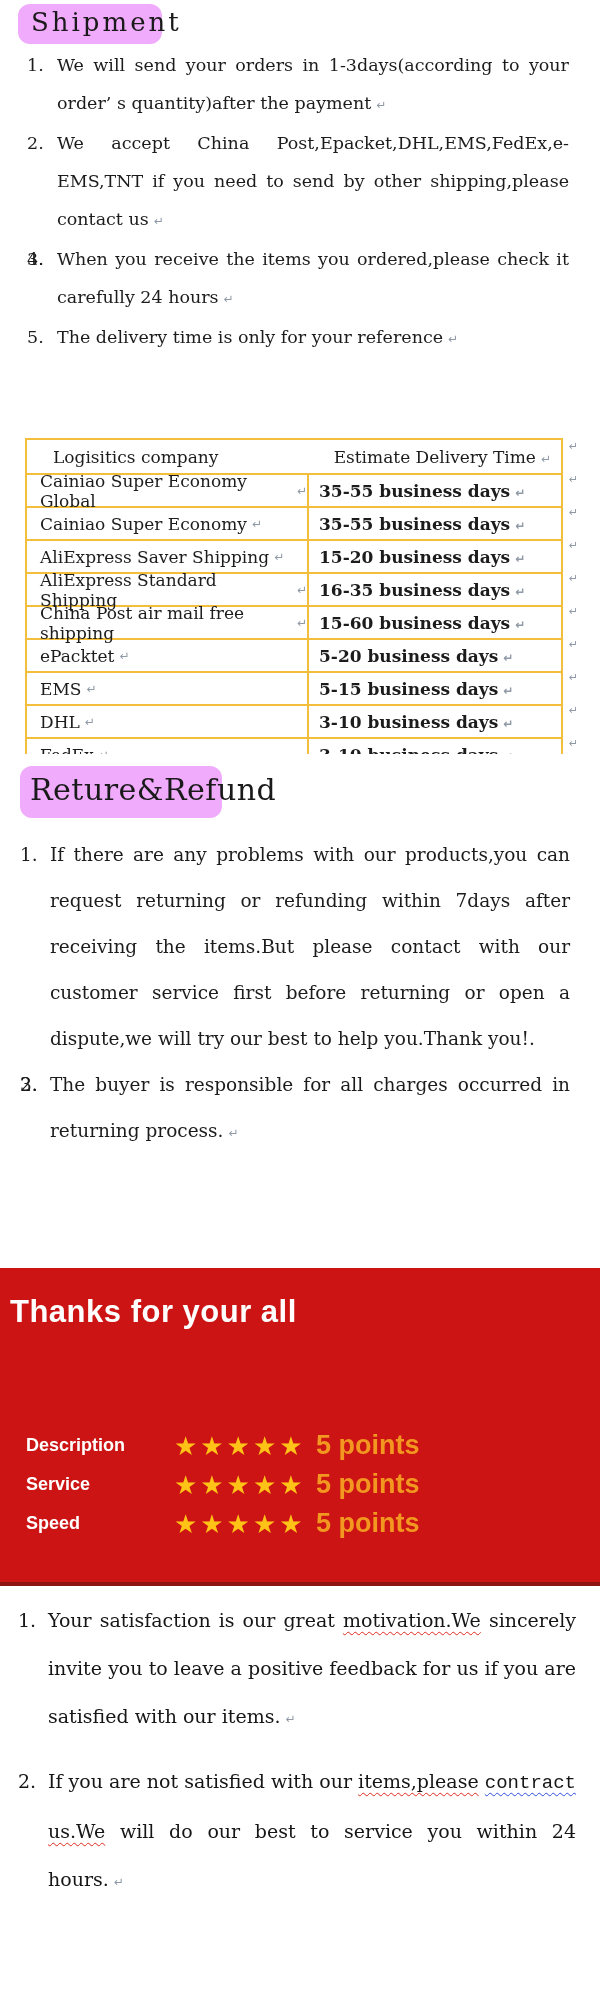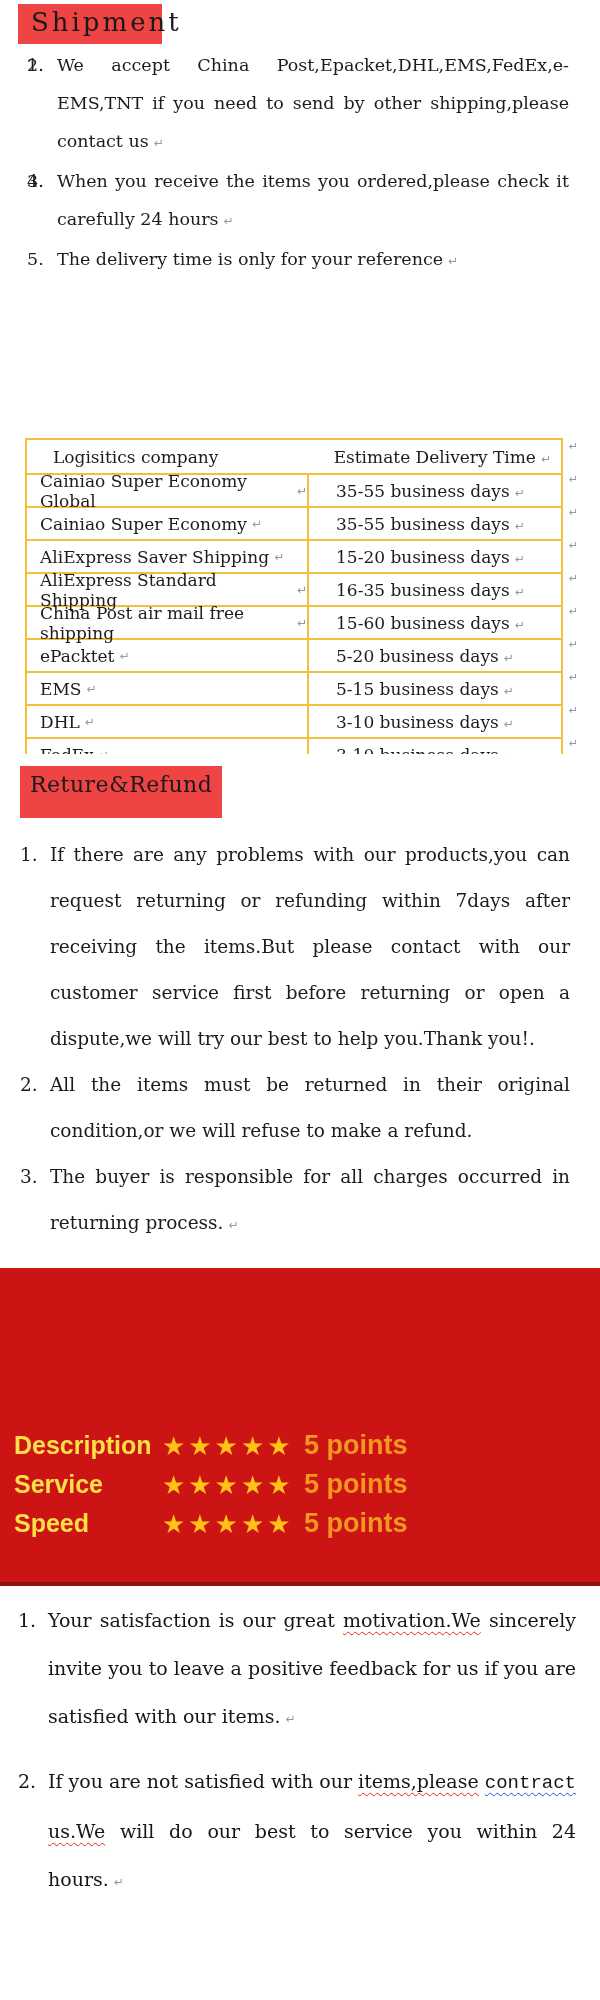--- a/index.html
+++ b/index.html
@@ -1,23 +1,23 @@
 <!DOCTYPE html>
 <html><head>
 <meta charset="utf-8">
 <style>
   * { margin:0; padding:0; box-sizing:border-box; }
   body { background:#ffffff; font-family:"DejaVu Serif","Liberation Serif",serif; }
   .page { position:relative; width:600px; height:2000px; background:#ffffff; overflow:hidden; }
 
   
-  .badge { position:absolute; background:#ef4444; color:#1a1a1a; }
+  .badge { position:absolute; background:#f0abfc; color:#1a1a1a;border-radius:12px; }
   .badge-shipment { left:18px; top:4px; width:144px; height:40px; font-size:26px;
     letter-spacing:3px; padding:3px 0 0 13px; }
-  .badge-refund { left:20px; top:766px; width:202px; height:52px; font-size:22px;
+  .badge-refund { left:20px; top:766px; width:202px; height:52px; font-size:30px;
     padding:6px 0 0 10px; letter-spacing:0.5px; }
 
   
   .list { position:absolute; left:0; width:600px; color:#1c1c1c; }
   .li { position:relative; padding-left:57px; padding-right:31px; }
   .num { position:absolute; left:27px; top:0; }
   .txt { display:block; text-align:justify; }
   .ship { top:46px; font-size:17.5px; line-height:38px; }
   .refund-list { top:832px; font-size:18.5px; line-height:46px; }
   .refund-list .li { padding-left:50px; padding-right:30px; }
@@ -31,34 +31,34 @@
 
   
   .table-wrap { position:absolute; left:25px; top:438px; width:538px; height:316px; overflow:hidden; }
   .tbl { width:538px; border:2px solid #f2be3c; }
   .trow { display:flex; border-top:2px solid #f2be3c; height:33px; font-size:17px;
     color:#1c1c1c; align-items:center; }
   .trow:first-child { border-top:none;margin-left:13px; }
   .thead { justify-content:space-between; padding:0 10px 0 13px; }
   .cell-co { width:282px; border-right:2px solid #f2be3c; padding-left:13px; height:33px;
     display:flex; align-items:center; }
-  .cell-ti { flex:1; padding-left:27px; }
+  .cell-ti { flex:1; padding-left:10px;font-weight:bold; }
   .outer-marks { position:absolute; left:569px; top:440px; width:20px; }
   .outer-marks .mark { display:block; height:33px; margin:0; font-size:11px; }
 
   
   .banner { position:absolute; left:0; top:1268px; width:600px; height:318px;
     background:#cd1414; border-bottom:4px solid #8d1310;
     font-family:"Liberation Sans","DejaVu Sans",sans-serif; }
   .banner-title { position:absolute; left:10px; top:26px; display:flex; align-items:baseline; gap:16px; }
   .bt-white { color:#ffffff; font-size:31px; font-weight:bold; letter-spacing:0.5px; }
   .bt-yellow { color:#ffd31e; font-size:60px; font-weight:bold; font-style:italic; letter-spacing:1px; }
   .rate-rows { position:absolute; left:14px; top:158px; width:572px; }
   .rate-row { display:flex; align-items:center; height:39px; }
-  .rate-label { width:148px; color:#fde047; font-size:25px; font-weight:bold; }
+  .rate-label { width:148px; color:#ffffff; font-size:18px; font-weight:bold;margin-left:12px; }
   .rate-stars { width:142px; color:#ffc216; font-size:26px; letter-spacing:3px;
     font-family:"DejaVu Sans",sans-serif; }
   .rate-points { color:#f2971f; font-size:27px; font-weight:bold; margin-left:0; }
 
   
   .wavy-r { text-decoration:underline; text-decoration-style:wavy; text-decoration-color:#e02a1e;
     text-decoration-thickness:1px; text-underline-offset:4px; text-decoration-skip-ink:none; }
   .wavy-b { text-decoration:underline; text-decoration-style:wavy; text-decoration-color:#2b50d8;
     text-decoration-thickness:1px; text-underline-offset:4px; text-decoration-skip-ink:none;font-family:Liberation Mono, monospace; }
 </style>
@@ -67,20 +67,21 @@
 
 <div class="page">
 
   <div class="badge badge-shipment">
     <span>Shipment</span>
   </div>
 
   <div class="list ship">
     <div class="li">
       <span class="num">1.</span>
+      <span class="txt"><span>We will send your orders in 1-3days(according to your order’ s quantity)after the payment</span><span class="mark">↵</span></span>
     </div>
     <div class="li">
       <span class="num">2.</span>
       <span class="txt"><span>We accept China Post,Epacket,DHL,EMS,FedEx,e-EMS,TNT if you need to send by other shipping,please contact us</span><span class="mark">↵</span></span>
     </div>
     <div class="li">
       <span class="num">3.</span>
     </div>
     <div class="li">
       <span class="num">4.</span>
@@ -180,30 +181,30 @@
     <span>Reture&amp;Refund</span>
   </div>
 
   <div class="list refund-list">
     <div class="li">
       <span class="num">1.</span>
       <span class="txt"><span>If there are any problems with our products,you can request returning or refunding within 7days after receiving the items.But please contact with our customer service first before returning or open a dispute,we will try our best to help you.Thank you!.</span></span>
     </div>
     <div class="li">
       <span class="num">2.</span>
-      <span class="txt"><span>All the items must be returned in their original condition,or we will refuse to make a refund.</span></span>
     </div>
     <div class="li">
       <span class="num">3.</span>
       <span class="txt"><span>The buyer is responsible for all charges occurred in returning process.</span><span class="mark">↵</span></span>
     </div>
   </div>
 
   <div class="banner">
     <div class="banner-title">
+      <span class="bt-white">Thanks for your all</span>
     </div>
     <div class="rate-rows">
       <div class="rate-row">
         <span class="rate-label">Description</span>
         <span class="rate-stars">★★★★★</span>
         <span class="rate-points">5 points</span>
       </div>
       <div class="rate-row">
         <span class="rate-label">Service</span>
         <span class="rate-stars">★★★★★</span>

